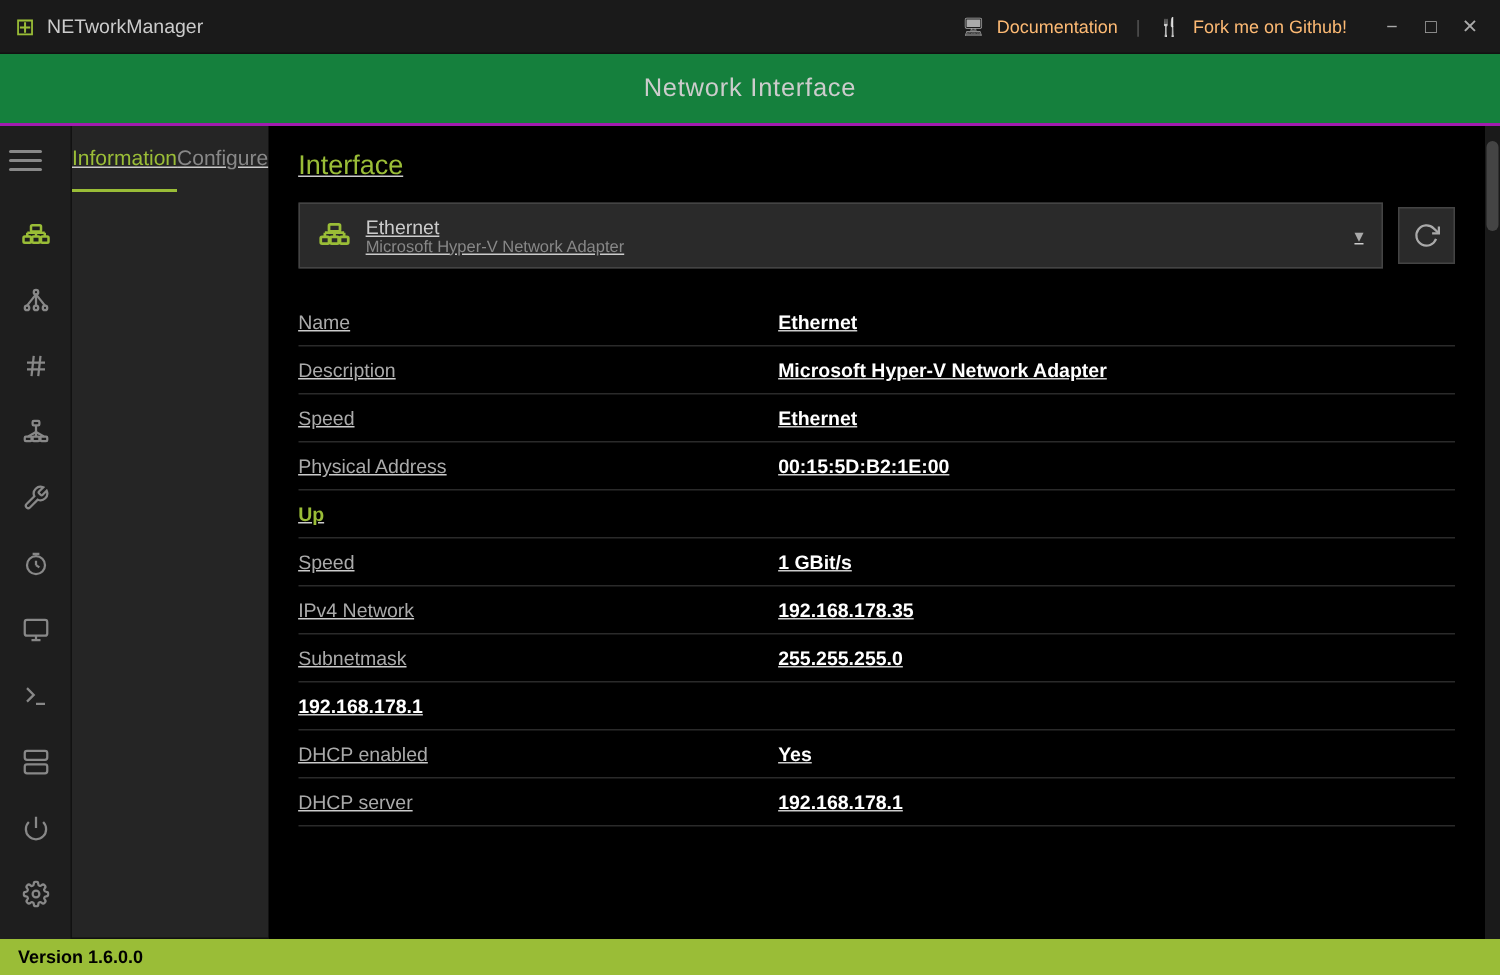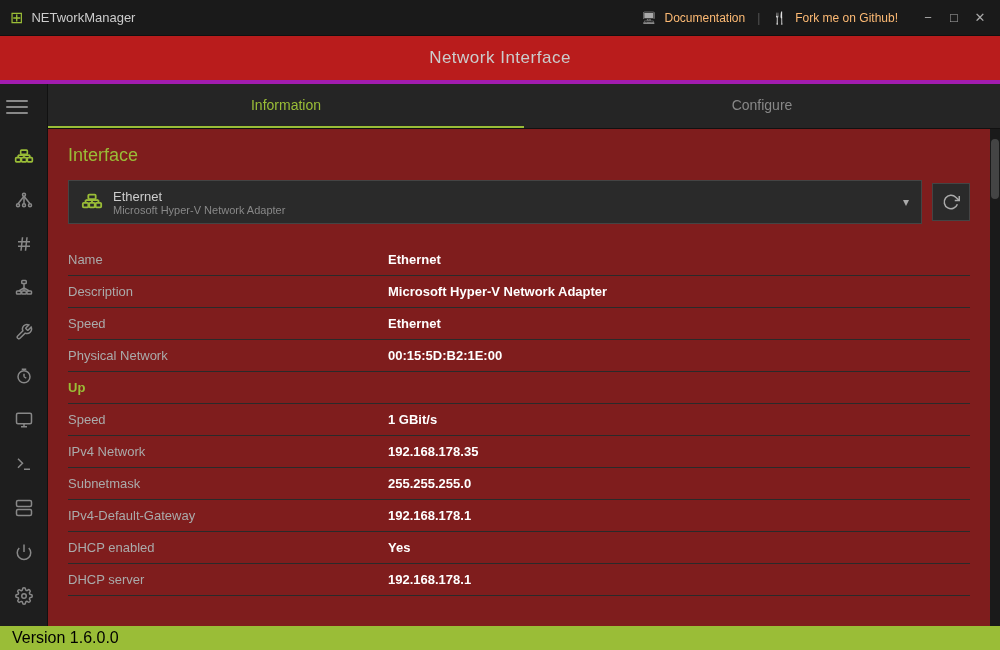--- a/index.html
+++ b/index.html
@@ -66,27 +66,27 @@
       align-items: center;
       justify-content: center;
       color: #aaa;
       font-size: 13px;
       cursor: pointer;
       border-radius: 2px;
     }
 
     
     .header-bar {
-      background: #b91c1c;
+      background: #15803d;
       height: 48px;
       display: flex;
       align-items: center;
       justify-content: center;
       flex-shrink: 0;
-      border-bottom: 4px solid #a21caf;
+      border-bottom: 2px solid #a21caf;
     }
     .header-title {
       color: #ccc;
       font-size: 17px;
       font-weight: 300;
       letter-spacing: 0.5px;
     }
 
     
     .main-layout {
@@ -134,23 +134,24 @@
       width: 22px;
       height: 2px;
       background: #888;
       border-radius: 1px;
     }
 
     
     .content-area {
       flex: 1;
       display: flex;
-      flex-direction: column;
+      flex-direction: row;
       overflow: hidden;
-      background: #7f1d1d;
+      background: #000000;
+      text-decoration: underline;
     }
 
     
     .tabs {
       display: flex;
       background: #252525;
       border-bottom: 1px solid #111;
       flex-shrink: 0;
     }
     .tab {
@@ -267,22 +268,22 @@
     .statusbar {
       height: 24px;
       background: #9abd37;
       display: flex;
       align-items: center;
       padding: 0 12px;
       flex-shrink: 0;
     }
     .statusbar-text {
       color: #000;
-      font-size: 16px;
-      font-weight: 400;
+      font-size: 12px;
+      font-weight: 700;
     }
   </style>
 </head>
 <body>
 
 <div class="titlebar">
   <div class="titlebar-left">
     <span class="app-icon">⊞</span>
     <span class="app-title">NETworkManager</span>
   </div>
@@ -458,40 +459,39 @@
           </div>
           <div class="detail-row">
             <span class="detail-label">Description</span>
             <span class="detail-value">Microsoft Hyper-V Network Adapter</span>
           </div>
           <div class="detail-row">
             <span class="detail-label">Speed</span>
             <span class="detail-value">Ethernet</span>
           </div>
           <div class="detail-row">
-            <span class="detail-label">Physical Network</span>
+            <span class="detail-label">Physical Address</span>
             <span class="detail-value">00:15:5D:B2:1E:00</span>
           </div>
           <div class="detail-row">
             <span class="detail-value status-up">Up</span>
           </div>
           <div class="detail-row">
             <span class="detail-label">Speed</span>
             <span class="detail-value">1 GBit/s</span>
           </div>
           <div class="detail-row">
             <span class="detail-label">IPv4 Network</span>
             <span class="detail-value">192.168.178.35</span>
           </div>
           <div class="detail-row">
             <span class="detail-label">Subnetmask</span>
             <span class="detail-value">255.255.255.0</span>
           </div>
           <div class="detail-row">
-            <span class="detail-label">IPv4-Default-Gateway</span>
             <span class="detail-value">192.168.178.1</span>
           </div>
           <div class="detail-row">
             <span class="detail-label">DHCP enabled</span>
             <span class="detail-value">Yes</span>
           </div>
           <div class="detail-row">
             <span class="detail-label">DHCP server</span>
             <span class="detail-value">192.168.178.1</span>
           </div>

